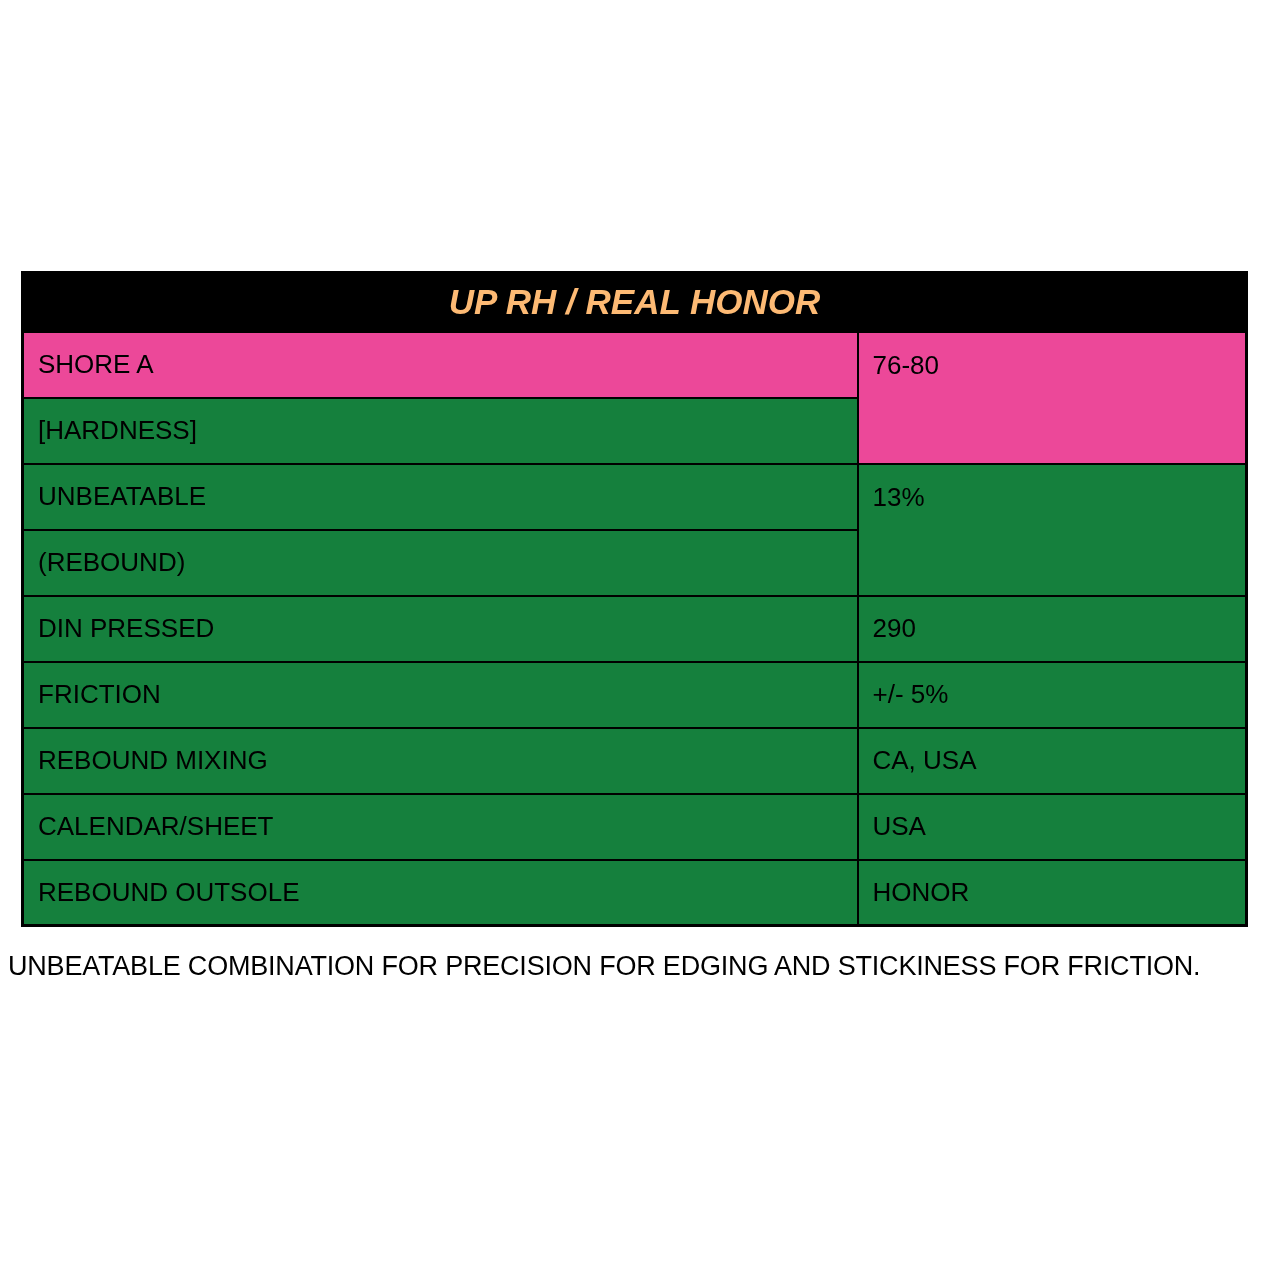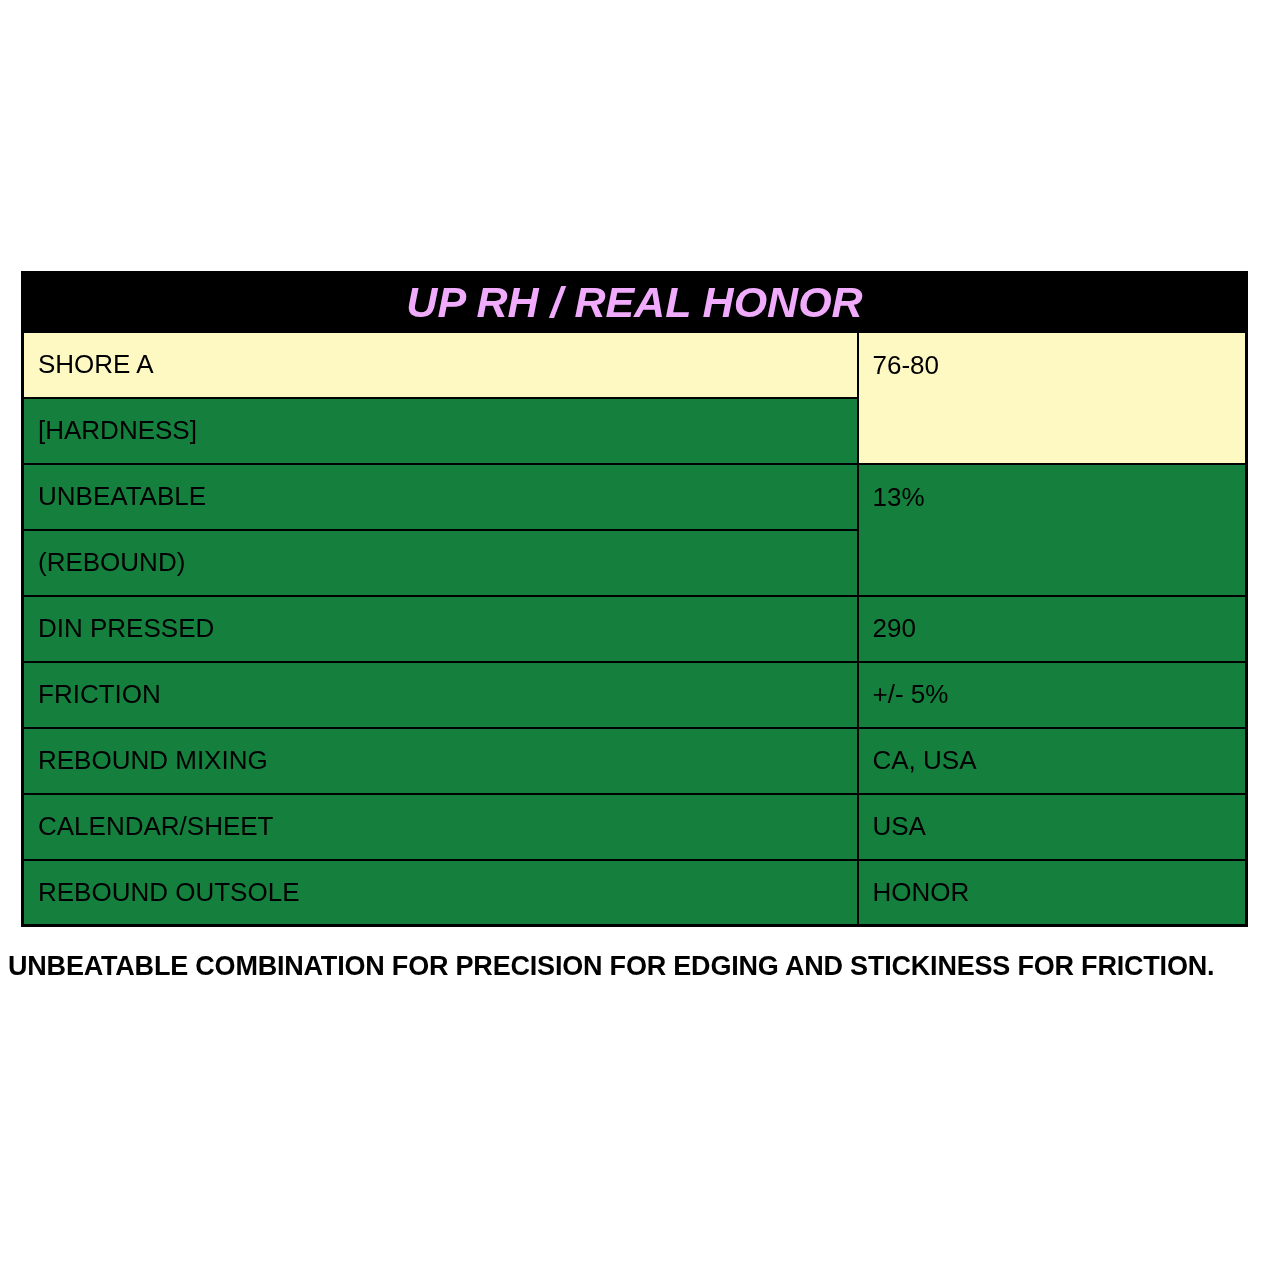--- a/index.html
+++ b/index.html
@@ -30,22 +30,22 @@
   }
   table.spec-table th,
   table.spec-table td {
     border: 2px solid #000000;
     margin: 0;
     overflow: hidden;
   }
   th.table-title {
     height: 59px;
     background: #000000;
-    color: #f0abfc;
-    font-size: 43px;
+    color: #fdba74;
+    font-size: 35px;
     font-weight: bold;
     font-style: italic;
     text-align: center;
     vertical-align: middle;
     letter-spacing: 0px;
     padding: 0;
   }
   td.cell {
     height: 66px;
     font-size: 26px;
@@ -54,31 +54,30 @@
     padding: 0 10px 0 14px;
     white-space: nowrap;
   }
   td.value-cell {
   }
   td.merged {
     vertical-align: top;
     padding-top: 17px;
   }
   td.shaded {
-    background: #fef9c3;
+    background: #ec4899;
   }
   .footer-note {
     position: absolute;
     left: 8px;
     top: 951px;
     font-size: 27px;
     letter-spacing: -0.2px;
     white-space: nowrap;
     color: #000000;
-    font-weight: bold;
   }
 </style>
 </head>
 <body>
 
 <div class="page">
 
   <table class="spec-table">
     <colgroup>
       <col style="width: 835px">

